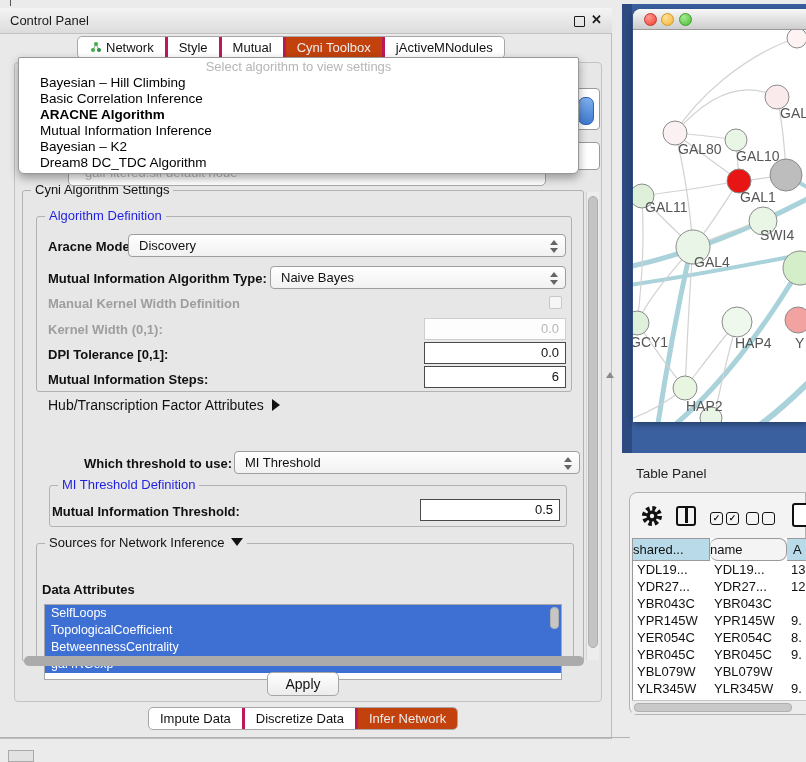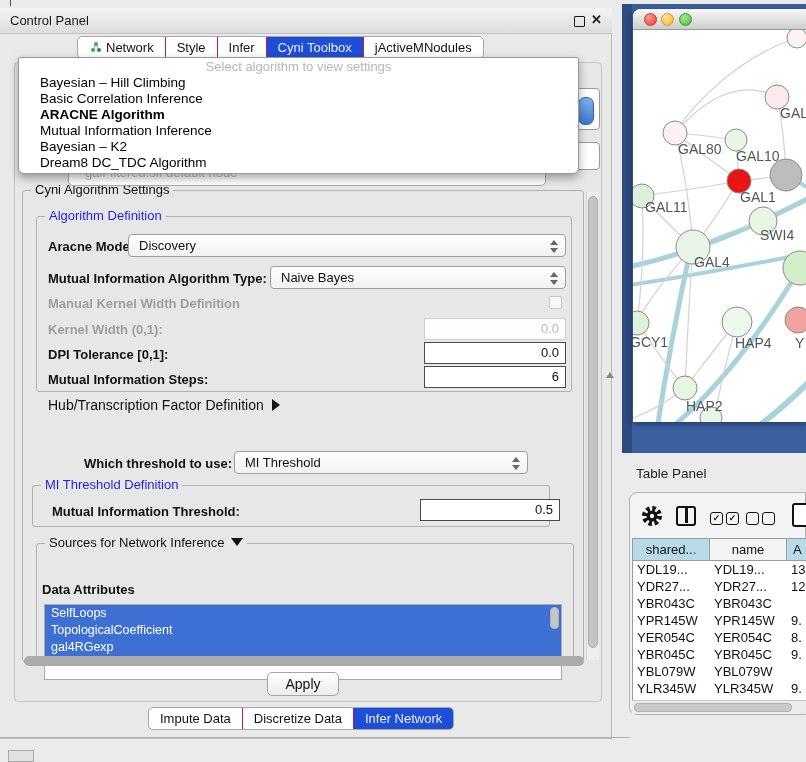--- a/index.html
+++ b/index.html
@@ -12,23 +12,23 @@
   .cp-titlebar{left:0;top:8px;width:612px;height:26px;background:linear-gradient(#f4f4f4,#dcdcdc);border-bottom:1px solid #c2c2c2;box-sizing:border-box;}
   .cp-title{left:10px;top:13px;font-size:13px;color:#1a1a1a;}
   .float-btn{left:574px;top:16px;width:9px;height:9px;border:1.5px solid #1a1a1a;border-radius:1px;background:transparent;}
   .close-btn{left:591px;top:12px;font-size:13px;font-weight:bold;color:#1a1a1a;}
   .top-tick{left:10px;top:0;width:1px;height:6px;background:#555;}
 
   .main-panel{left:14px;top:62px;width:588px;height:640px;background:#e7e7e7;border:1px solid #c3c3c3;border-radius:4px;box-sizing:border-box;}
 
   
   .seg{display:flex;background:#fff;border:1px solid #a6a6a6;border-radius:5px;overflow:hidden;height:23px;box-sizing:border-box;}
-  .seg .sg{padding:0 11px;line-height:21px;font-size:13px;color:#111;border-right:1px solid #be185d;display:flex;align-items:center;gap:4px;white-space:nowrap;}
+  .seg .sg{padding:0 11px;line-height:21px;font-size:13px;color:#111;border-right:3px solid #be185d;display:flex;align-items:center;gap:4px;white-space:nowrap;}
   .seg .sg:last-child{border-right:none;}
-  .seg .sg.selected{background:#1d4ed8;color:#ececec;}
+  .seg .sg.selected{background:#c2410c;color:#ececec;}
 
   
   .popup{left:18px;top:57px;width:561px;background:#fff;border:1px solid #989898;border-radius:2px 2px 6px 6px;
          box-shadow:0 4px 10px rgba(0,0,0,.35);z-index:30;padding-bottom:2px;box-sizing:border-box;}
   .popup .ph{text-align:center;color:#b6b6b6;font-size:13px;height:17px;line-height:17px;}
   .dd-item{font-size:13.5px;height:16px;line-height:16px;padding-left:21px;color:#000;white-space:nowrap;}
   .dd-item.bold{font-weight:bold;}
 
   
   .obscured-combo{left:68px;top:160px;width:478px;height:26px;background:#fff;border:1px solid #a9a9a9;border-radius:5px;
@@ -91,23 +91,23 @@
   .tp-card{left:629px;top:492px;width:177px;height:223px;background:#f3f3f3;border:1px solid #b2b2b2;border-radius:8px 0 0 8px;box-sizing:border-box;}
   .tbar-icon{position:absolute;top:506px;}
   .split-icon{width:20px;height:20px;border:2.5px solid #111;border-radius:3px;box-sizing:border-box;}
   .split-icon::after{content:"";position:absolute;left:7px;top:0;width:2.5px;height:15px;background:#111;}
   .cbpair{position:absolute;top:512px;display:flex;gap:3px;}
   .cb{width:11px;height:11px;border:1.8px solid #111;border-radius:3px;font-size:9px;font-weight:bold;line-height:10px;text-align:center;color:#111;box-sizing:content-box;}
   .doc-icon{width:20px;height:24px;border:2.5px solid #111;border-radius:3px;background:#fff;box-sizing:border-box;}
 
   .ttable{left:632px;top:538px;width:174px;height:176px;overflow:hidden;background:#fff;border-left:1px solid #9a9a9a;box-sizing:border-box;}
   .thead{display:flex;height:23px;}
-  .th{box-sizing:border-box;border:1px solid #9a9a9a;border-left:none;font-size:13px;line-height:21px;text-align:center;flex:0 0 77px;}
+  .th{box-sizing:border-box;border:1px solid #9a9a9a;border-left:none;font-size:13px;line-height:21px;flex:0 0 77px;}
   .th.blue{background:#b9dbe9;}
-  .th.plainbg{background:#f4f4f4;}
+  .th.plainbg{background:#f4f4f4;border-radius:8px;}
   .trow{display:flex;height:17px;font-size:13px;line-height:17px;}
   .tc{flex:0 0 77px;padding-left:4px;box-sizing:border-box;white-space:nowrap;overflow:hidden;}
   .table-hscroll{left:632px;top:700px;width:174px;height:14px;background:#ececec;border-top:1px solid #c6c6c6;box-sizing:border-box;z-index:3;}
   .table-hscroll-thumb{position:absolute;left:2px;top:2px;width:158px;height:9px;background:#c9c9c9;border:1px solid #b0b0b0;border-radius:4px;box-sizing:border-box;}
 </style>
 </head>
 <body>
 
 <div id="screen">
 
@@ -128,21 +128,21 @@
         <circle cx="7" cy="3" r="2" fill="#3fae49"></circle>
         <circle cx="4" cy="9" r="2" fill="#3fae49"></circle>
         <circle cx="10" cy="9" r="2" fill="#2e8f3c"></circle>
       </svg>
       <span>Network</span>
     </div>
     <div class="sg">
         <span>Style</span>
       </div>
     <div class="sg">
-        <span>Infer</span>
+        <span>Mutual</span>
       </div>
     <div class="sg selected">
         <span>Cyni Toolbox</span>
       </div>
     <div class="sg">
         <span>jActiveMNodules</span>
       </div>
   </div>
 
   <div class="abs combo-frag" style="left:572px;top:88px;width:28px;height:42px;"></div>
@@ -191,45 +191,46 @@
   <div class="abs lbl dis" style="left:48px;top:296px;">Manual Kernel Width Definition</div>
   <div class="abs checkbox" style="left:549px;top:296px;"></div>
   <div class="abs lbl dis" style="left:48px;top:322px;">Kernel Width (0,1):</div>
   <div class="abs tfield disabled" style="left:424px;top:318px;width:142px;">0.0</div>
   <div class="abs lbl" style="left:48px;top:347px;">DPI Tolerance [0,1]:</div>
   <div class="abs tfield" style="left:424px;top:342px;width:142px;">0.0</div>
   <div class="abs lbl" style="left:48px;top:372px;">Mutual Information Steps:</div>
   <div class="abs tfield" style="left:424px;top:366px;width:142px;">6</div>
 
   <div class="abs lbl plain" style="left:48px;top:397px;">
-    <span>Hub/Transcription Factor Definition</span><span class="tri-right"></span>
+    <span>Hub/Transcription Factor Attributes</span><span class="tri-right"></span>
   </div>
 
   <div class="abs lbl" style="left:84px;top:456px;">Which threshold to use:</div>
-  <div class="abs combo" style="left:234px;top:451px;width:294px;">
+  <div class="abs combo" style="left:234px;top:451px;width:346px;">
     <span>MI Threshold</span>
     <span class="arrows">
         <span class="tri-up" style="display:block;"></span>
         <span class="tri-down" style="display:block;"></span>
       </span>
   </div>
-  <div class="abs grp" style="left:32px;top:485px;width:518px;height:42px;">
+  <div class="abs grp" style="left:49px;top:485px;width:518px;height:42px;">
     <span class="gtitle blue">MI Threshold Definition</span>
   </div>
   <div class="abs lbl" style="left:52px;top:504px;">Mutual Information Threshold:</div>
   <div class="abs tfield" style="left:420px;top:499px;width:140px;">0.5</div>
 
   <div class="abs grp" style="left:36px;top:543px;width:538px;height:117px;">
     <span class="gtitle"><span>Sources for Network Inference</span><span class="tri-downb"></span></span>
   </div>
   <div class="abs lbl" style="left:42px;top:558px;margin-top:24px;">Data Attributes</div>
   <div class="abs attr-list" style="left:44px;top:576px;width:518px;height:76px;">
     <div>
         <div class="attr-item bold">SelfLoops</div>
         <div class="attr-item bold">TopologicalCoefficient</div>
+        <div class="attr-item bold">BetweennessCentrality</div>
         <div class="attr-item bold">gal4RGexp</div>
       </div>
     <span class="list-scroll"></span>
   </div>
   <div class="abs hscroll-thumb" style="left:24px;top:656px;width:560px;height:10px;"></div>
 
   <div class="abs apply-btn" style="left:267px;top:672px;">Apply</div>
   <div class="abs seg" style="left:148px;top:707px;">
     <div class="sg">
         <span>Impute Data</span>

